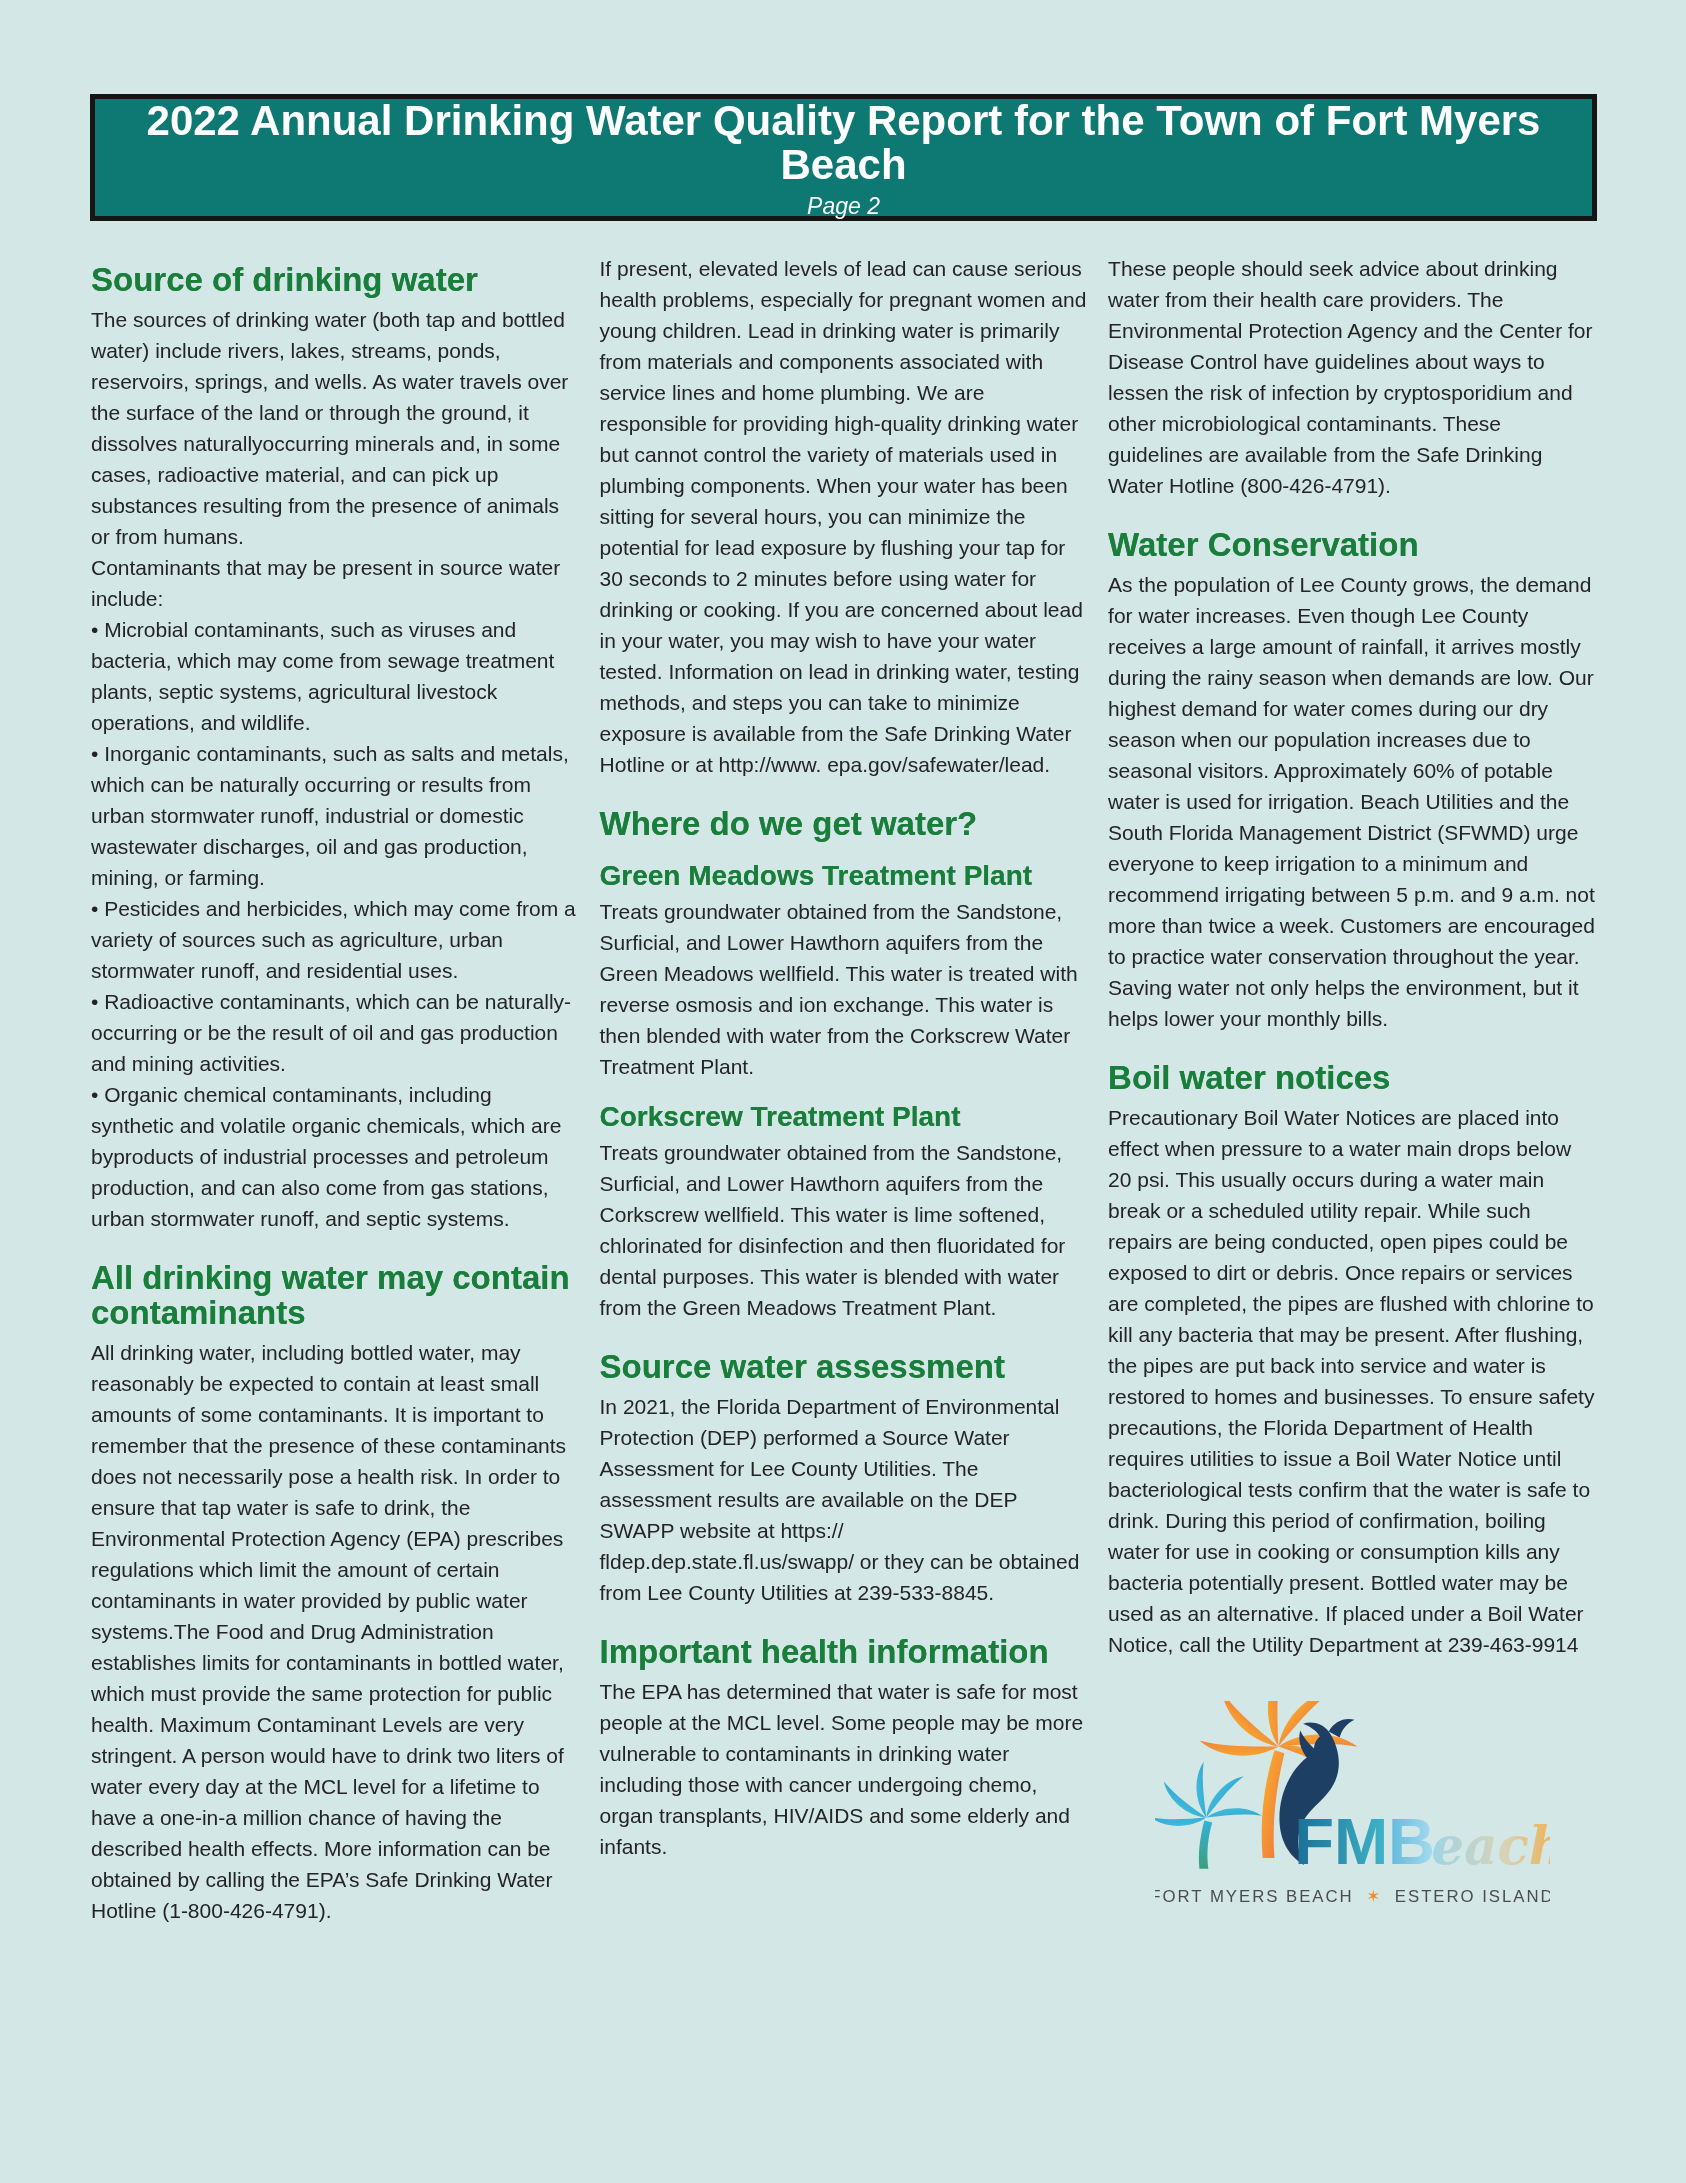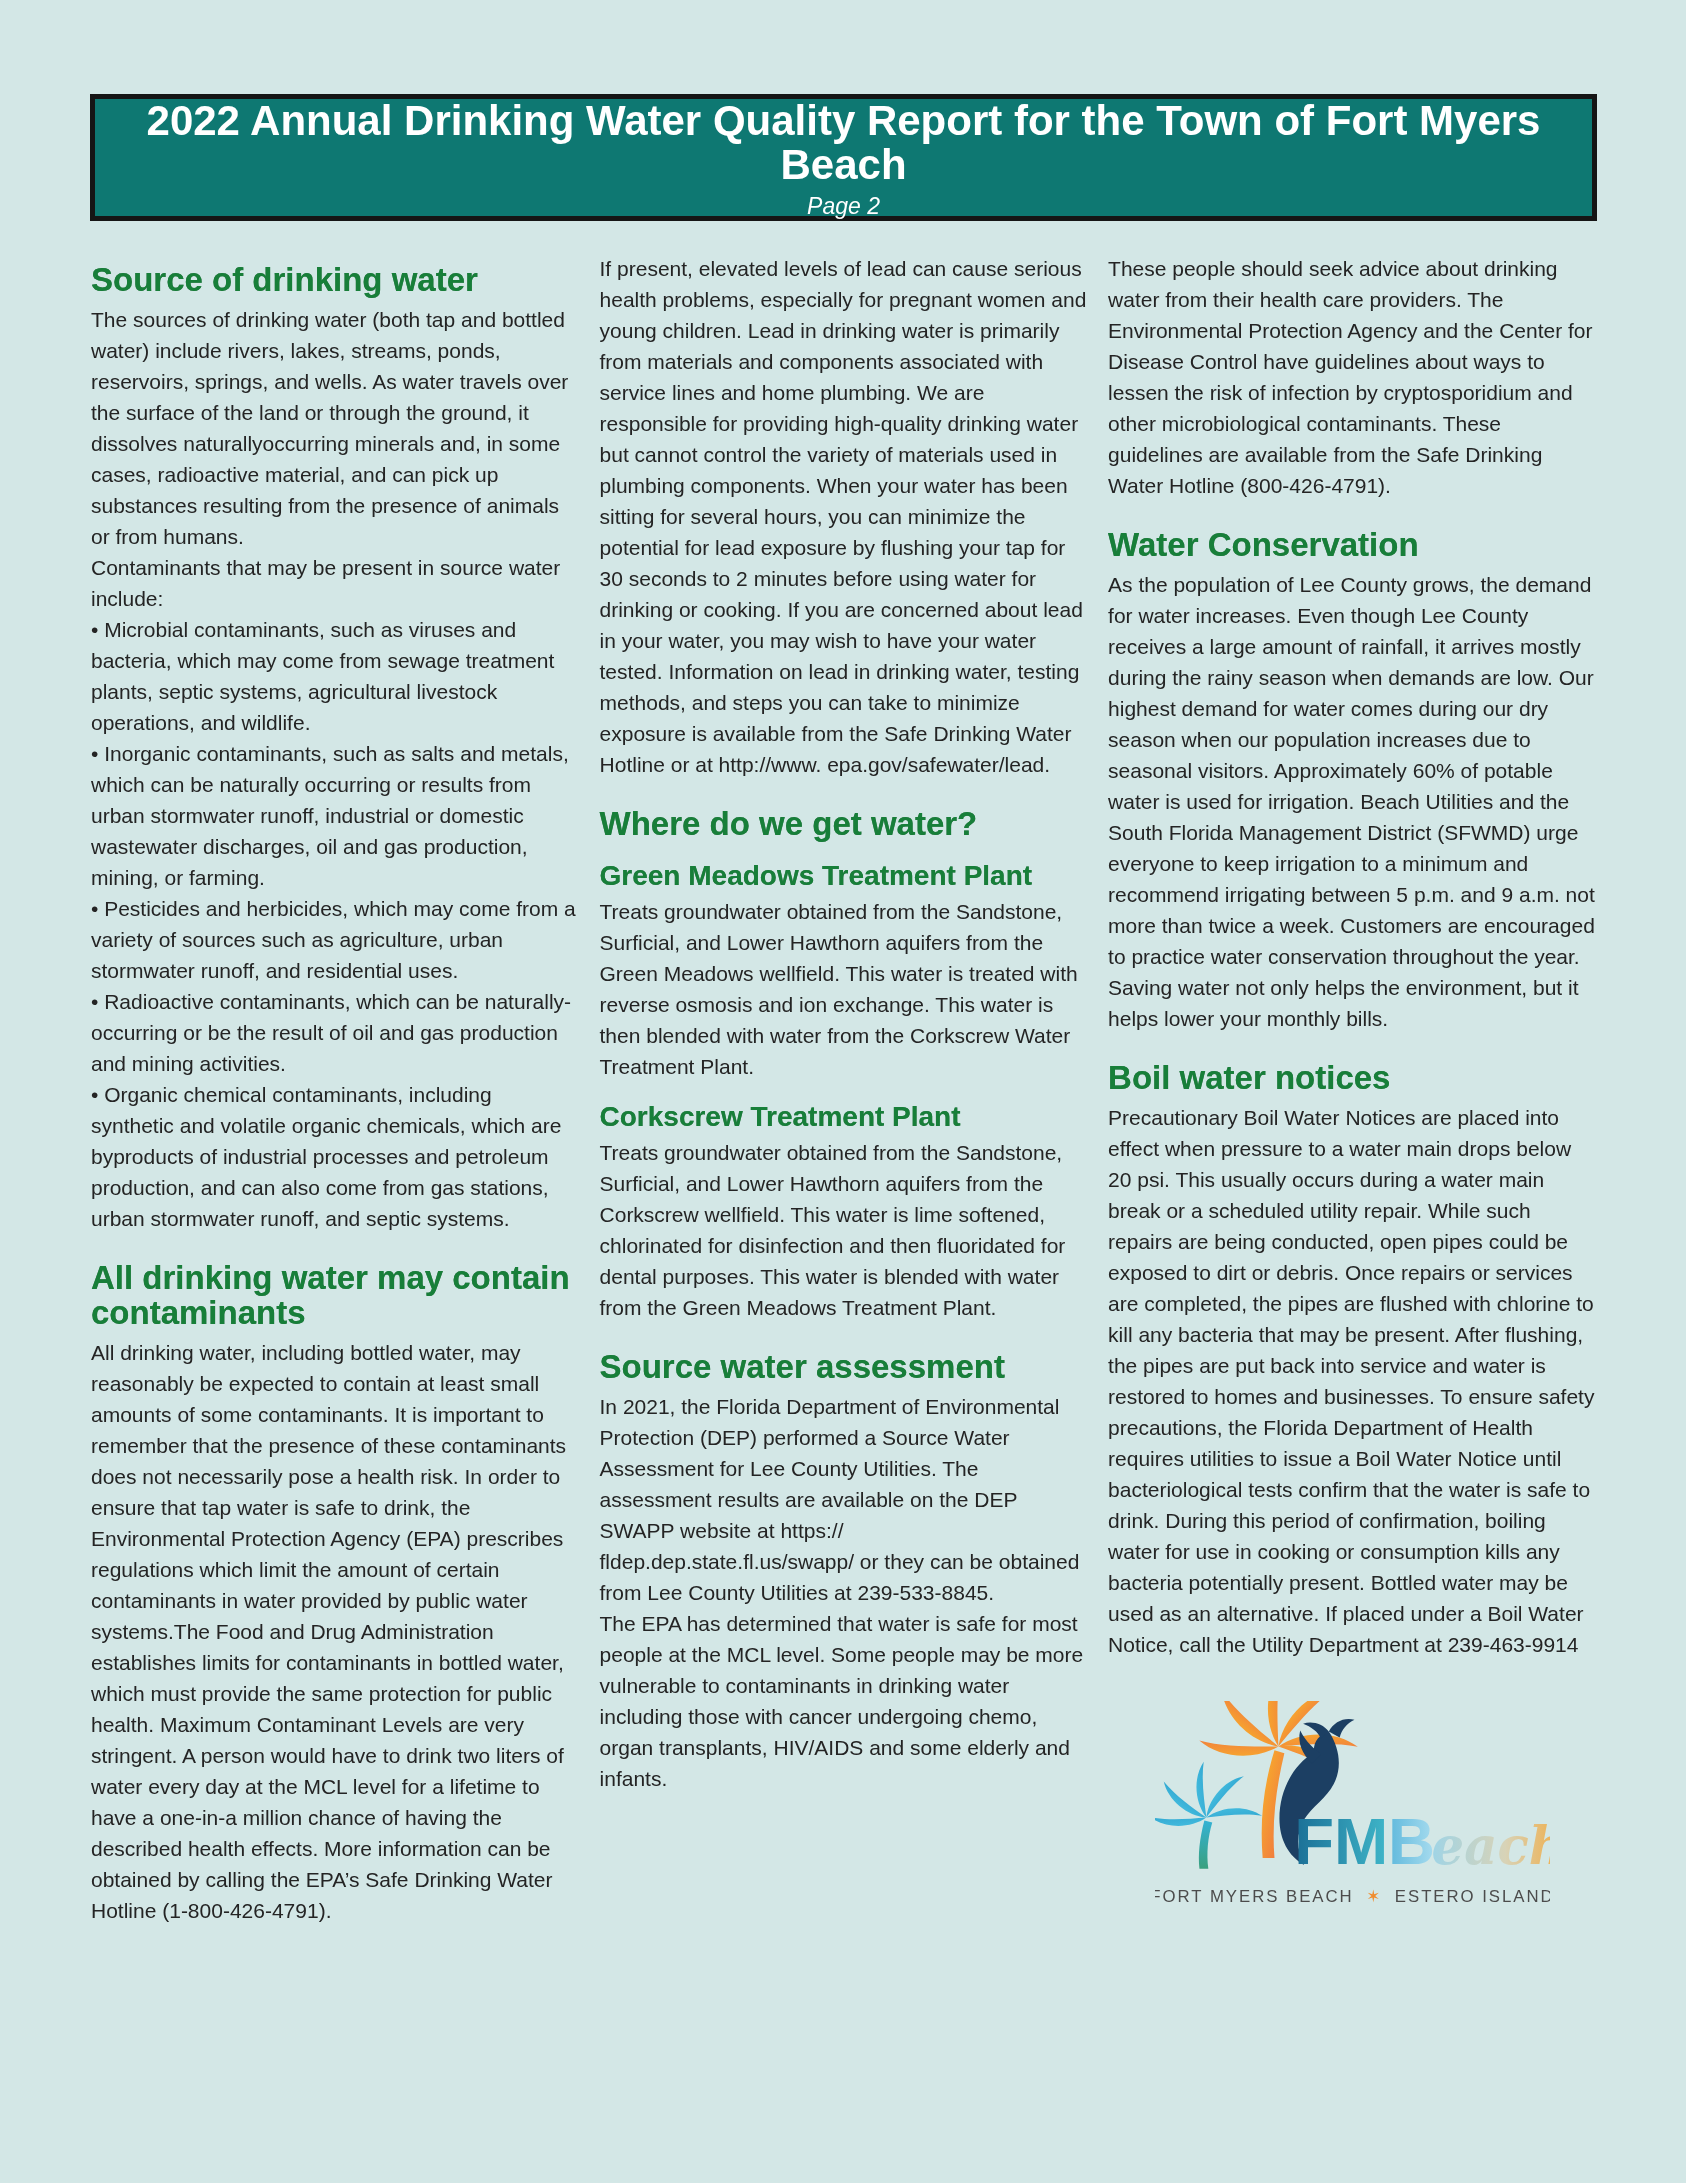--- a/index.html
+++ b/index.html
@@ -99,20 +99,21 @@
     </section>
   <section class="col">
       <p>If present, elevated levels of lead can cause serious health problems, especially for pregnant women and young children. Lead in drinking water is primarily from materials and components associated with service lines and home plumbing. We are responsible for providing high-quality drinking water but cannot control the variety of materials used in plumbing components. When your water has been sitting for several hours, you can minimize the potential for lead exposure by flushing your tap for 30 seconds to 2 minutes before using water for drinking or cooking. If you are concerned about lead in your water, you may wish to have your water tested. Information on lead in drinking water, testing methods, and steps you can take to minimize exposure is available from the Safe Drinking Water Hotline or at http://www. epa.gov/safewater/lead.</p>
       <h2>Where do we get water?</h2>
       <h3>Green Meadows Treatment Plant</h3>
       <p>Treats groundwater obtained from the Sandstone, Surficial, and Lower Hawthorn aquifers from the Green Meadows wellfield. This water is treated with reverse osmosis and ion exchange. This water is then blended with water from the Corkscrew Water Treatment Plant.</p>
       <h3>Corkscrew Treatment Plant</h3>
       <p>Treats groundwater obtained from the Sandstone, Surficial, and Lower Hawthorn aquifers from the Corkscrew wellfield. This water is lime softened, chlorinated for disinfection and then fluoridated for dental purposes. This water is blended with water from the Green Meadows Treatment Plant.</p>
       <h2>Source water assessment</h2>
       <p>In 2021, the Florida Department of Environmental Protection (DEP) performed a Source Water Assessment for Lee County Utilities. The assessment results are available on the DEP SWAPP website at https:// fldep.dep.state.fl.us/swapp/ or they can be obtained from Lee County Utilities at 239-533-8845.</p>
+      <h2>Important health information</h2>
       <p>The EPA has determined that water is safe for most people at the MCL level. Some people may be more vulnerable to contaminants in drinking water including those with cancer undergoing chemo, organ transplants, HIV/AIDS and some elderly and infants.</p>
     </section>
   <section class="col">
 
     <p>These people should seek advice about drinking water from their health care providers. The Environmental Protection Agency and the Center for Disease Control have guidelines about ways to lessen the risk of infection by cryptosporidium and other microbiological contaminants. These guidelines are available from the Safe Drinking Water Hotline (800-426-4791).</p>
       <h2>Water Conservation</h2>
       <p>As the population of Lee County grows, the demand for water increases. Even though Lee County receives a large amount of rainfall, it arrives mostly during the rainy season when demands are low. Our highest demand for water comes during our dry season when our population increases due to seasonal visitors. Approximately 60% of potable water is used for irrigation. Beach Utilities and the South Florida Management District (SFWMD) urge everyone to keep irrigation to a minimum and recommend irrigating between 5 p.m. and 9 a.m. not more than twice a week. Customers are encouraged to practice water conservation throughout the year. Saving water not only helps the environment, but it helps lower your monthly bills.</p>
       <h2>Boil water notices</h2>
       <p>Precautionary Boil Water Notices are placed into effect when pressure to a water main drops below 20 psi. This usually occurs during a water main break or a scheduled utility repair. While such repairs are being conducted, open pipes could be exposed to dirt or debris. Once repairs or services are completed, the pipes are flushed with chlorine to kill any bacteria that may be present. After flushing, the pipes are put back into service and water is restored to homes and businesses. To ensure safety precautions, the Florida Department of Health requires utilities to issue a Boil Water Notice until bacteriological tests confirm that the water is safe to drink. During this period of confirmation, boiling water for use in cooking or consumption kills any bacteria potentially present. Bottled water may be used as an alternative. If placed under a Boil Water Notice, call the Utility Department at 239-463-9914</p>
       <div class="logo">

